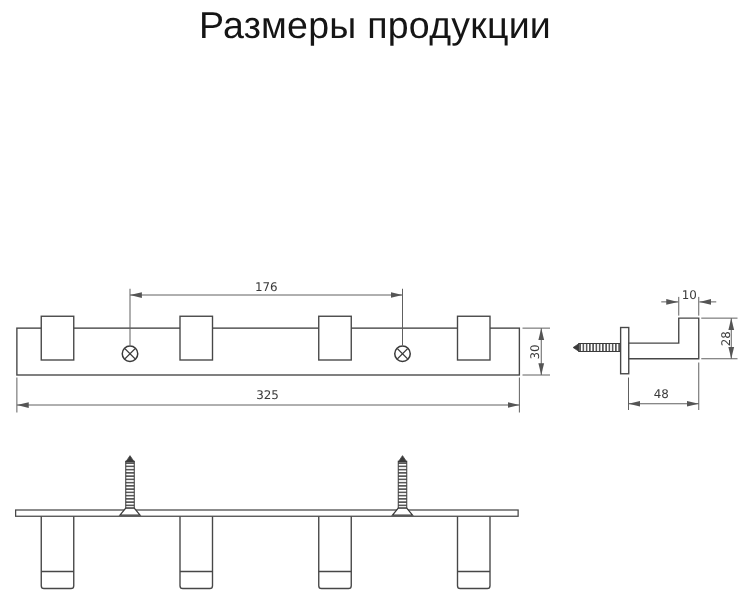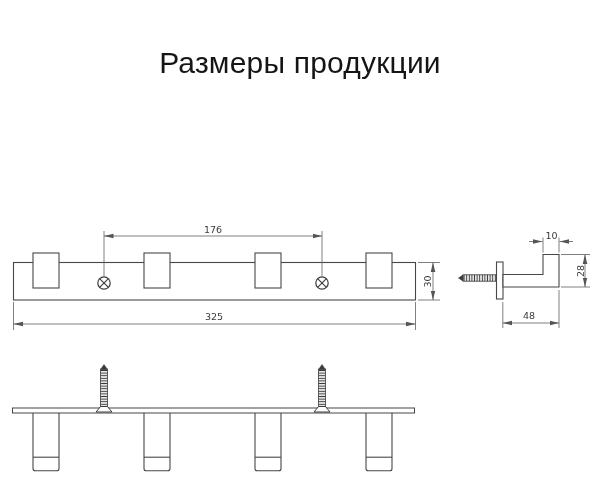--- a/index.html
+++ b/index.html
@@ -4,21 +4,20 @@
 <style>
   html,body{margin:0;padding:0;}
   body{
     width:600px;height:480px;position:relative;overflow:hidden;
     background:#ffffff;font-family:"Liberation Sans", sans-serif;
   }
   .page-title{
     position:absolute;top:4px;left:0;width:600px;
     text-align:center;font-size:30px;font-weight:400;color:#151515;
     letter-spacing:0.2px;
-    margin-top:42px;
   }
   svg.drawing{position:absolute;top:0;left:0;}
   svg text{
     font-family:"DejaVu Sans", sans-serif;
     font-size:9.5px;fill:#3a3a3a;
   }
 </style>
 </head>
 <body>
 

